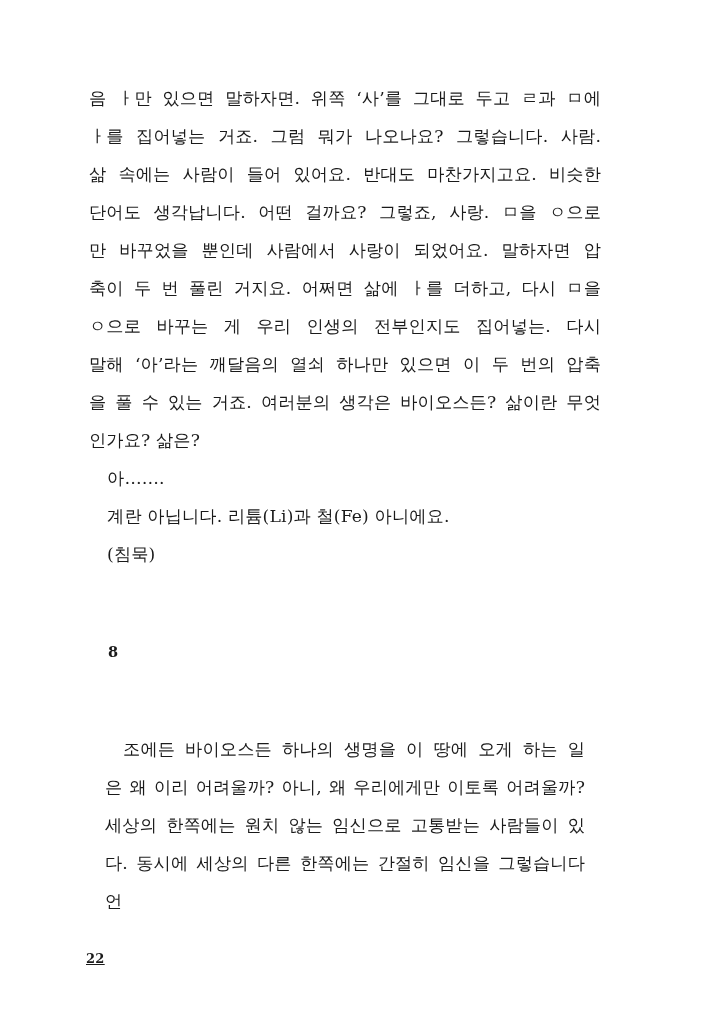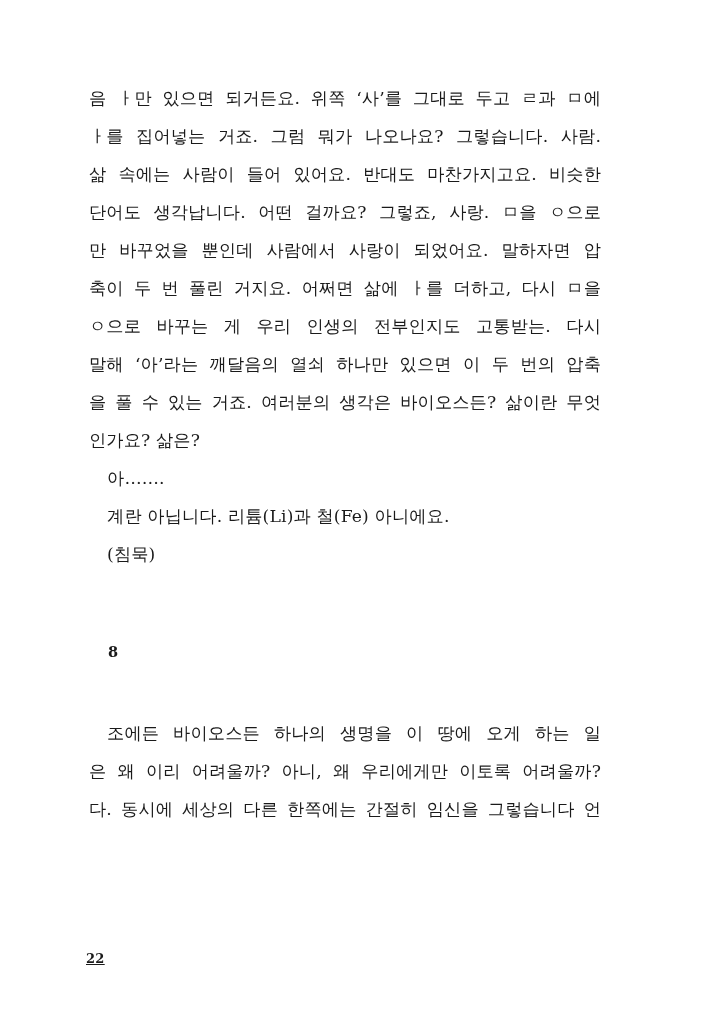--- a/index.html
+++ b/index.html
@@ -95,45 +95,46 @@
   }
 </style>
 </head>
 <body>
 
 <div class="page" style="background: rgb(255, 255, 255); color: rgb(26, 26, 26);">
 
   <div class="text-col">
 
     <p class="para" style="margin:0;">
-      <span class="line">음 ㅏ만 있으면 되거든요. 위쪽 ‘사’를 그대로 두고 ㄹ과 ㅁ에</span>
+      <span class="line">음 ㅏ만 있으면 말하자면. 위쪽 ‘사’를 그대로 두고 ㄹ과 ㅁ에</span>
       <span class="line">ㅏ를 집어넣는 거죠. 그럼 뭐가 나오나요? 그렇습니다. 사람.</span>
       <span class="line">삶 속에는 사람이 들어 있어요. 반대도 마찬가지고요. 비슷한</span>
       <span class="line">단어도 생각납니다. 어떤 걸까요? 그렇죠, 사랑. ㅁ을 ㅇ으로</span>
       <span class="line">만 바꾸었을 뿐인데 사람에서 사랑이 되었어요. 말하자면 압</span>
       <span class="line">축이 두 번 풀린 거지요. 어쩌면 삶에 ㅏ를 더하고, 다시 ㅁ을</span>
-      <span class="line">ㅇ으로 바꾸는 게 우리 인생의 전부인지도 고통받는. 다시</span>
+      <span class="line">ㅇ으로 바꾸는 게 우리 인생의 전부인지도 집어넣는. 다시</span>
       <span class="line">말해 ‘아’라는 깨달음의 열쇠 하나만 있으면 이 두 번의 압축</span>
       <span class="line">을 풀 수 있는 거죠. 여러분의 생각은 바이오스든? 삶이란 무엇</span>
       <span class="line flush">인가요? 삶은?</span>
     </p>
 
     <p class="speech-block" style="margin:0;">
       <span class="speech">아…….</span>
       <span class="speech">계란 아닙니다. 리튬(Li)과 철(Fe) 아니에요.</span>
       <span class="speech">(침묵)</span>
     </p>
 
   </div>
 
   <div class="section-number">8</div>
 
   <div class="closing-col">
-    <p class="para" style="margin:0;">
+    <p class="para" style="margin:16px;">
       <span class="line indent">조에든 바이오스든 하나의 생명을 이 땅에 오게 하는 일</span>
       <span class="line">은 왜 이리 어려울까? 아니, 왜 우리에게만 이토록 어려울까?</span>
+      <span class="line">세상의 한쪽에는 원치 않는 임신으로 고통받는 사람들이 있</span>
       <span class="line">다. 동시에 세상의 다른 한쪽에는 간절히 임신을 그렇습니다 언</span>
     </p>
   </div>
 
   <div class="folio">22</div>
 
 </div>
 
 </body></html>

